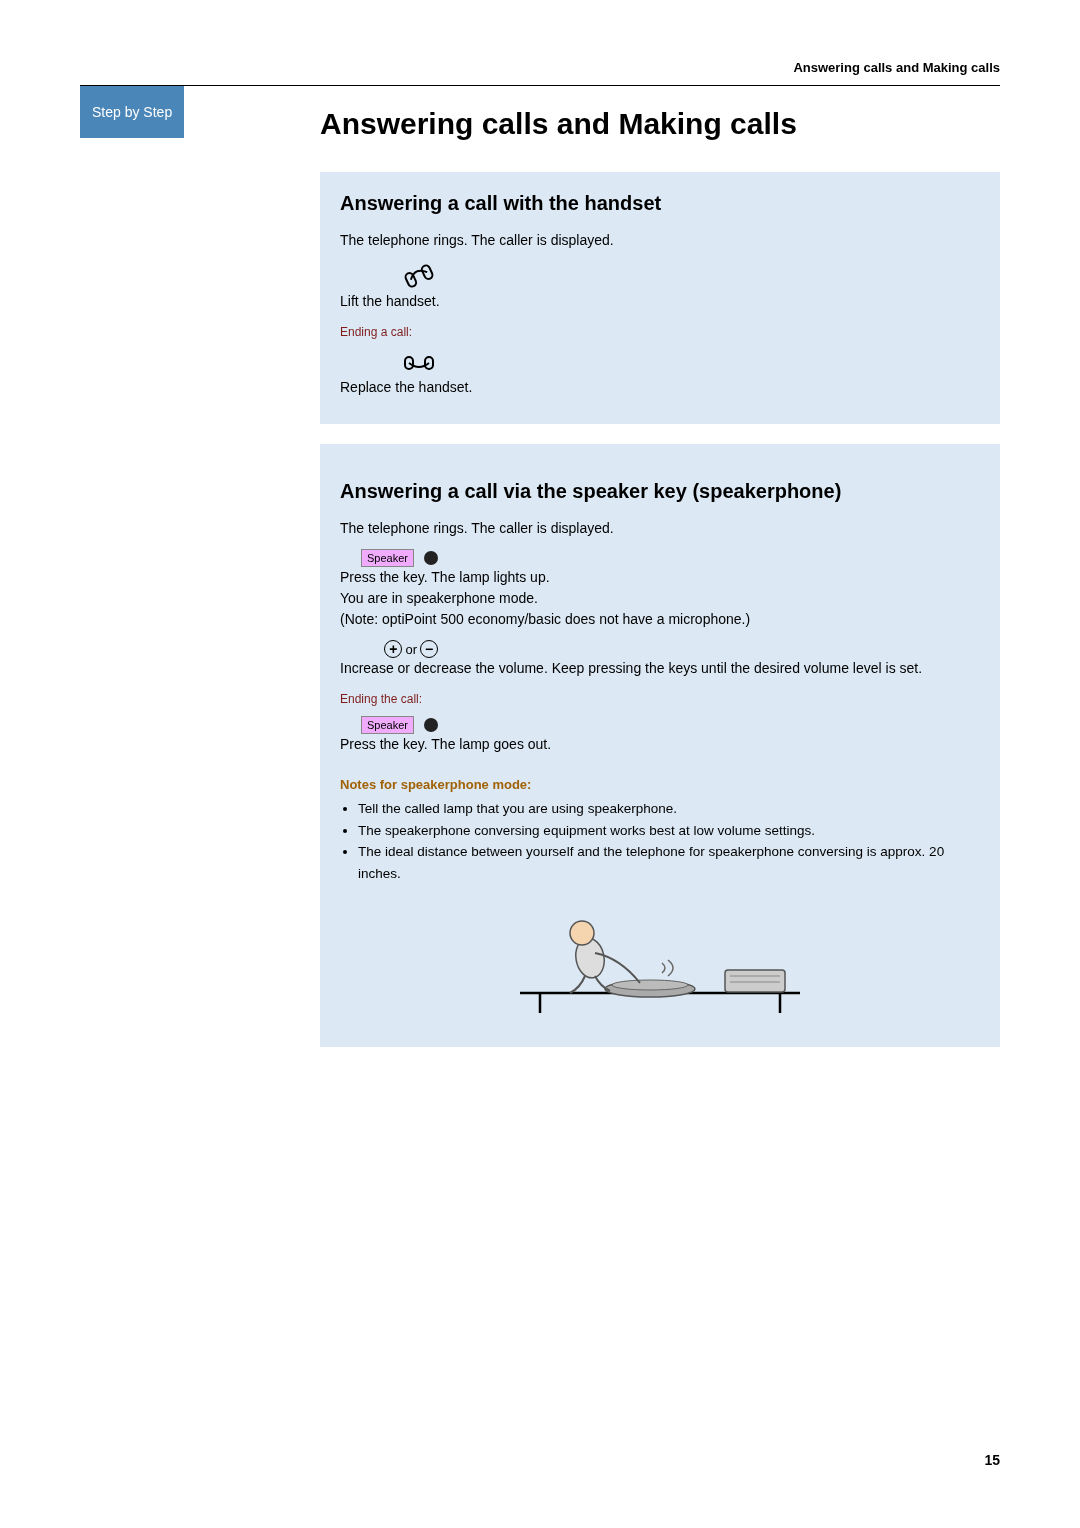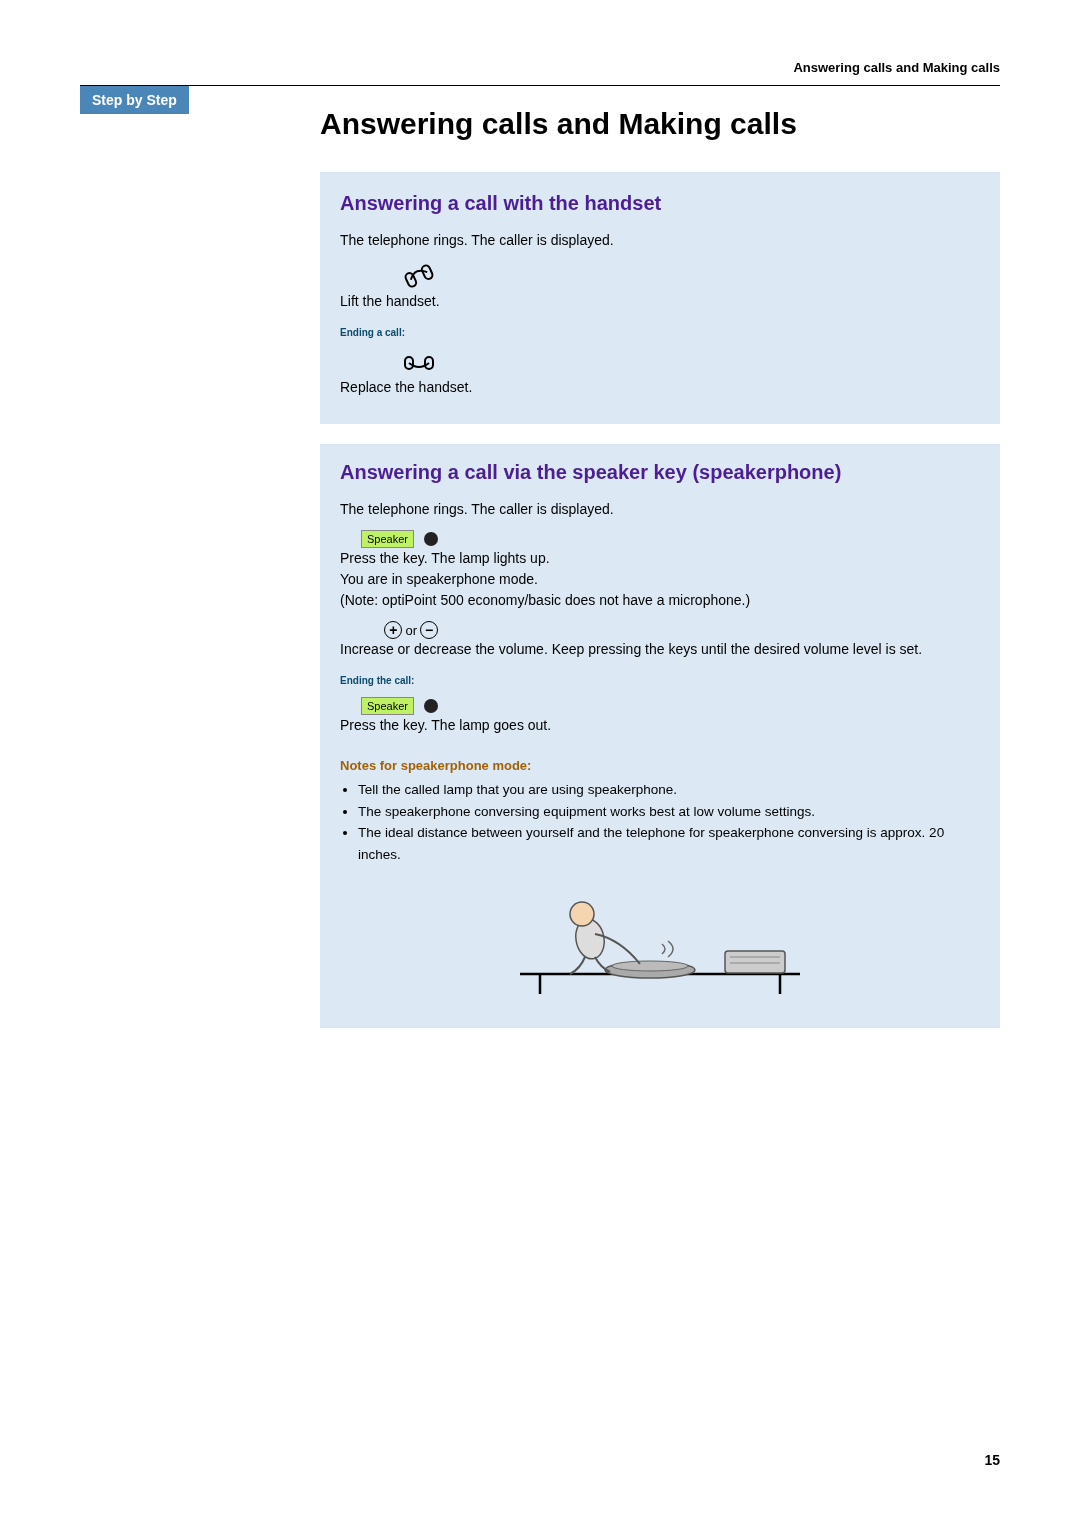--- a/index.html
+++ b/index.html
@@ -35,22 +35,22 @@
     .sidebar {
       width: 220px;
       flex-shrink: 0;
       padding-top: 0px;
     }
 
     .step-by-step-box {
       background: #4a86b8;
       color: white;
       font-size: 14px;
-      font-weight: bold;
-      padding: 6px 12px;
+      font-weight: normal;
+      padding: 18px 12px;
       display: inline-block;
       margin-top: 0;
     }
 
     .content {
       flex: 1;
       padding-left: 20px;
       padding-top: 10px;
     }
 
@@ -59,34 +59,34 @@
       font-weight: bold;
       color: #000;
       margin-bottom: 30px;
       margin-top: 10px;
       line-height: 1.2;
     }
 
     .section-title {
       font-size: 20px;
       font-weight: bold;
-      color: #4c1d95;
+      color: #000000;
       margin-bottom: 12px;
       line-height: 1.3;
     }
 
     .section-bg {
       background: #dce8f3;
       padding: 18px 20px 18px 20px;
       margin-bottom: 20px;
     }
 
     .section-bg2 {
       background: #dce8f3;
-      padding: 15px 20px 18px 20px;
+      padding: 34px 20px 18px 20px;
       margin-bottom: 20px;
     }
 
     .instruction-row {
       display: flex;
       align-items: flex-start;
       margin-bottom: 8px;
       flex-direction: column;
     }
 
@@ -98,36 +98,36 @@
       justify-content: flex-end;
       padding-right: 12px;
       padding-top: 2px;
     }
 
     .text-col {
       flex: 1;
     }
 
     .sub-heading {
-      font-weight: bold;
-      color: #0c4a6e;
-      font-size: 10px;
+      font-weight: normal;
+      color: #7f1d1d;
+      font-size: 12px;
       margin-top: 10px;
       margin-bottom: 4px;
     }
 
     .plain-text {
       font-size: 14px;
       line-height: 1.5;
     }
 
     
     .speaker-key {
       border: 1px solid #888;
-      background: #bef264;
+      background: #f0abfc;
       font-size: 11px;
       padding: 2px 5px;
       display: inline-block;
       margin-right: 4px;
       font-family: Arial, sans-serif;
     }
 
     .speaker-lamp {
       display: inline-block;
       width: 14px;

